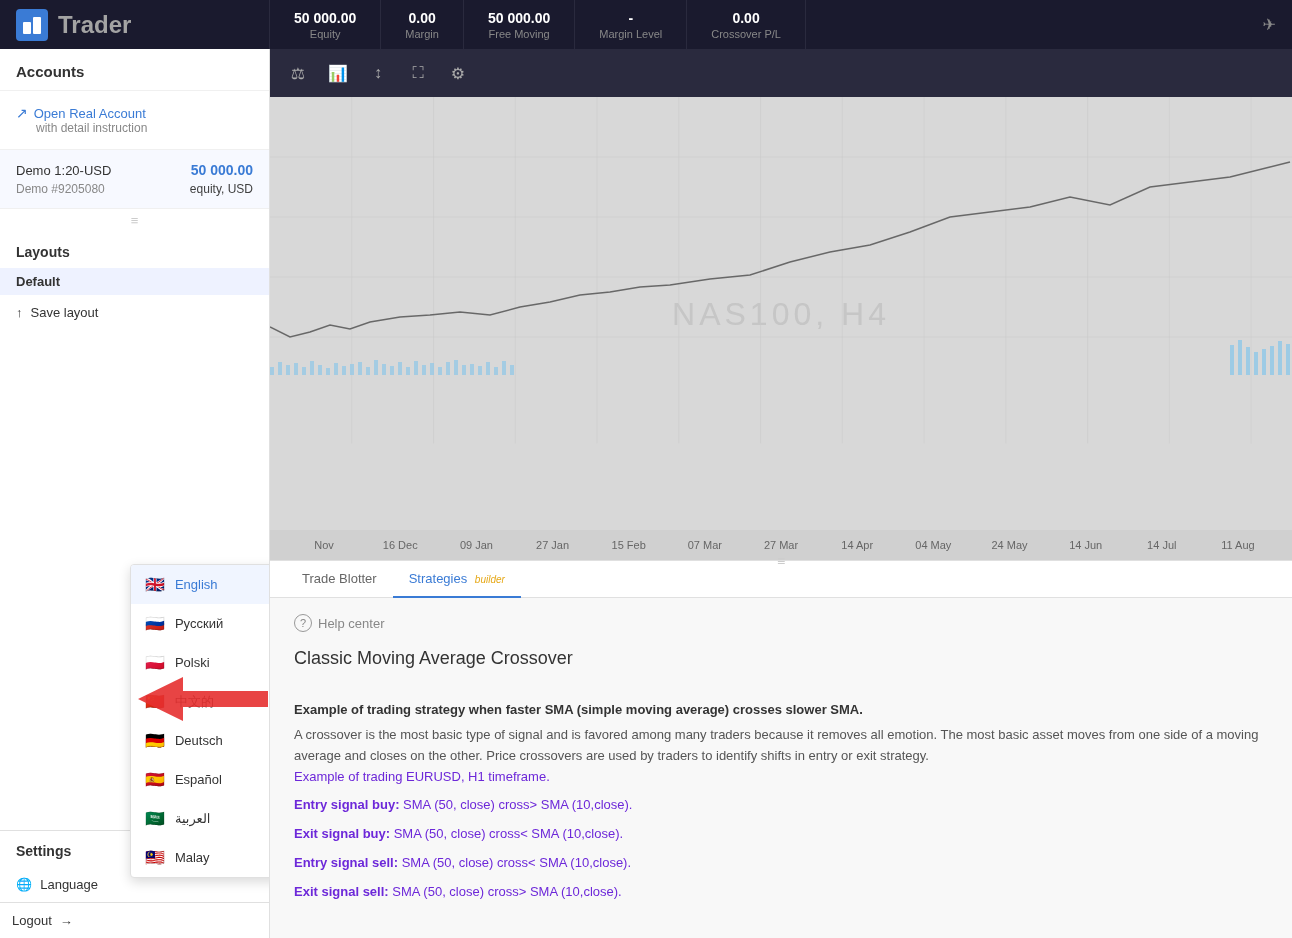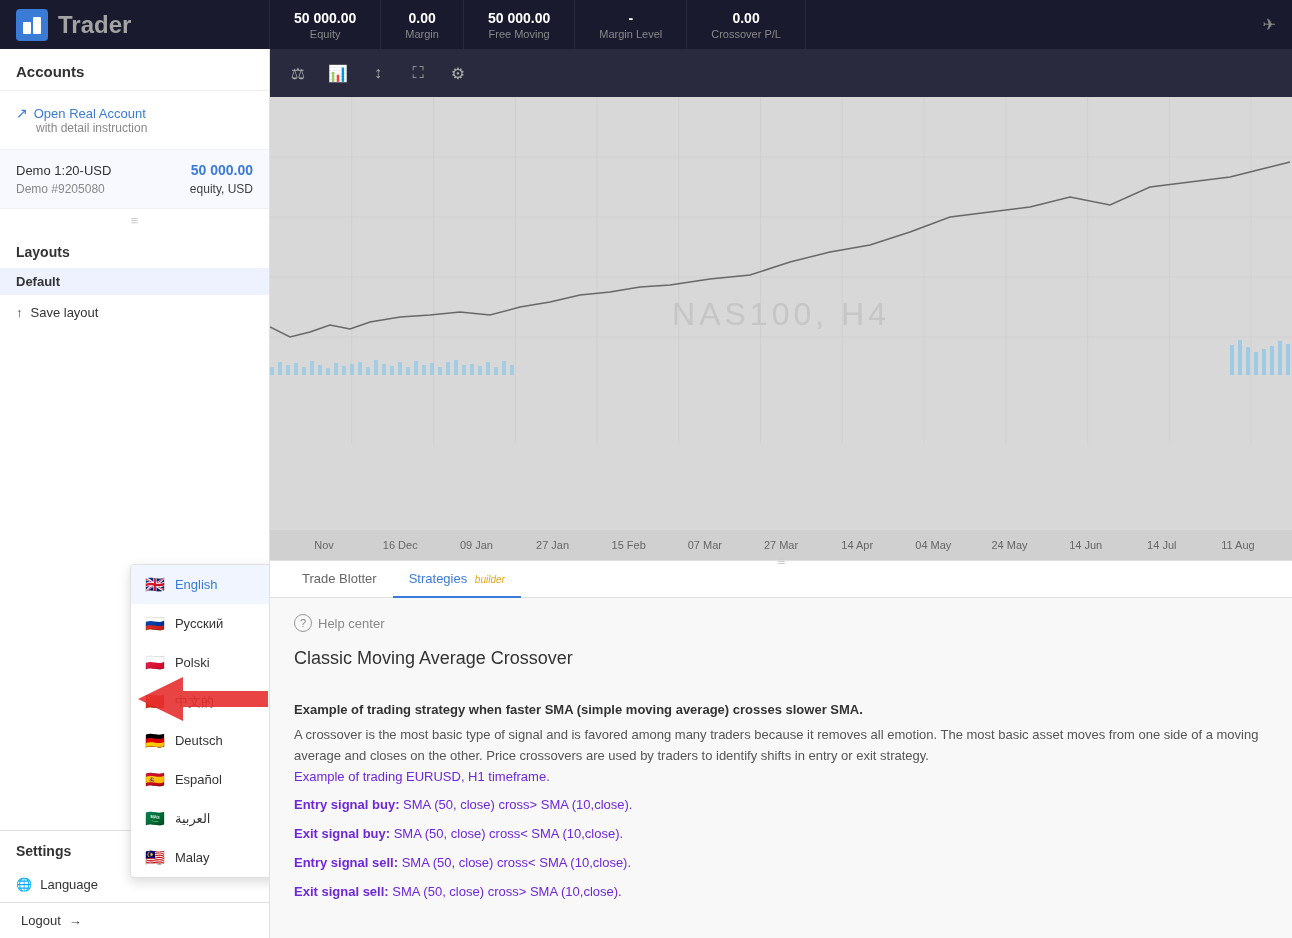--- a/index.html
+++ b/index.html
@@ -160,21 +160,21 @@
       padding: 10px 16px;
       font-size: 13px;
       color: #333;
       cursor: pointer;
       display: flex;
       align-items: center;
       gap: 8px;
     }
 
     .logout-item {
-      padding: 10px 21px;
+      padding: 10px 12px;
       font-size: 13px;
       color: #333;
       cursor: pointer;
       display: flex;
       align-items: center;
       gap: 8px;
       border-top: 1px solid #e0e0e0;
     }
 
     

